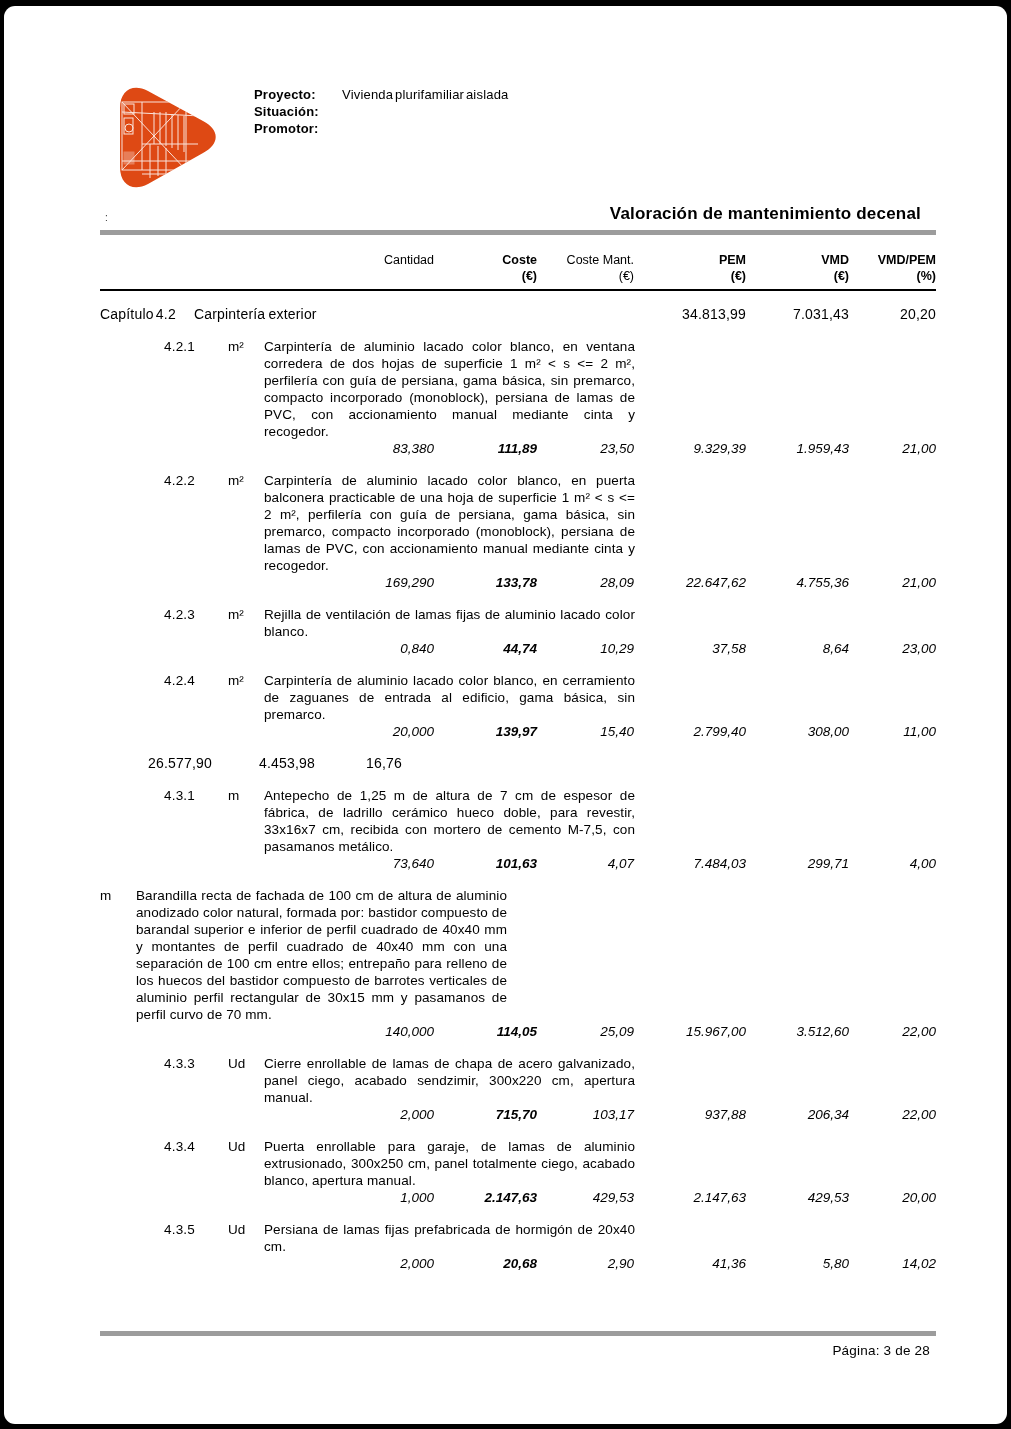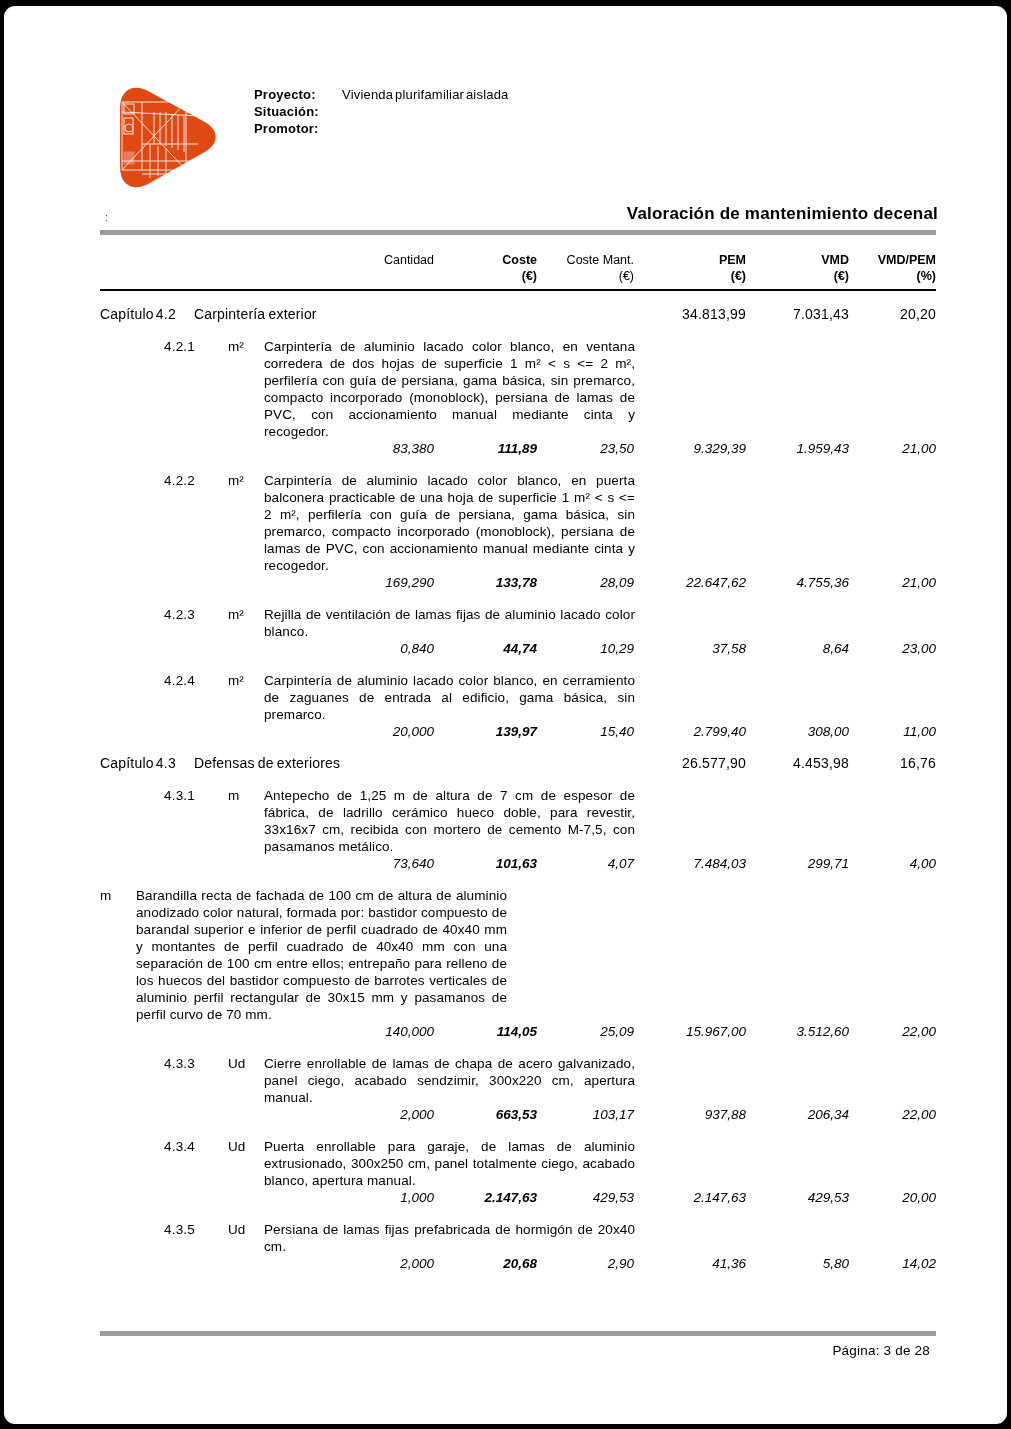--- a/index.html
+++ b/index.html
@@ -15,21 +15,21 @@
   }
   
   .logo { position:absolute; left:98px; top:76px; width:118px; height:110px; }
   .project { position:absolute; left:250px; top:80px; font-size:13px; }
   .project .prow { display:flex; line-height:17px; }
   .project .plbl { font-weight:bold; width:88px; letter-spacing:0.2px; }
   .project .pval { word-spacing:-2px; letter-spacing:0.2px; }
 
   .colon-mark { position:absolute; left:101px; top:206px; font-size:10px; color:#333; }
   .doc-title {
-    position:absolute; right:69px; top:198px;
+    position:absolute; right:86px; top:198px;
     font-size:17px; font-weight:bold; letter-spacing:0.2px;
   }
   .bar { position:absolute; left:96px; width:836px; height:5px; background:#9c9c9c; }
   .bar-top { top:224px; }
   .bar-bottom { top:1325px; }
 
   
   .vtable { position:absolute; left:96px; top:246px; width:836px; }
   .flexrow { display:flex; }
   .cell { text-align:right; }
@@ -190,24 +190,20 @@
           <div class="item-values flexrow">
             <div class="cell c1">20,000</div>
             <div class="cell c2">139,97</div>
             <div class="cell c3">15,40</div>
             <div class="cell c4">2.799,40</div>
             <div class="cell c5">308,00</div>
             <div class="cell c6">11,00</div>
           </div>
         </div>
         <div class="row-chapter flexrow">
-          <div class="ch-title">
-            <span class="ch-label">Capítulo 4.3</span>
-            <span class="ch-name">Defensas de exteriores</span>
-          </div>
           <div class="cell c4">26.577,90</div>
           <div class="cell c5">4.453,98</div>
           <div class="cell c6">16,76</div>
         </div>
         <div class="row-item">
           <div class="item-head">
             <span class="item-code">4.3.1</span>
             <span class="item-unit">m</span>
             <div class="item-desc">Antepecho de 1,25 m de altura de 7 cm de espesor de fábrica, de ladrillo cerámico hueco doble, para revestir, 33x16x7 cm, recibida con mortero de cemento M-7,5, con pasamanos metálico.</div>
           </div>
@@ -235,21 +231,21 @@
           </div>
         </div>
         <div class="row-item">
           <div class="item-head">
             <span class="item-code">4.3.3</span>
             <span class="item-unit">Ud</span>
             <div class="item-desc">Cierre enrollable de lamas de chapa de acero galvanizado, panel ciego, acabado sendzimir, 300x220 cm, apertura manual.</div>
           </div>
           <div class="item-values flexrow">
             <div class="cell c1">2,000</div>
-            <div class="cell c2">663,53</div>
+            <div class="cell c2">715,70</div>
             <div class="cell c3">103,17</div>
             <div class="cell c4">937,88</div>
             <div class="cell c5">206,34</div>
             <div class="cell c6">22,00</div>
           </div>
         </div>
         <div class="row-item">
           <div class="item-head">
             <span class="item-code">4.3.4</span>
             <span class="item-unit">Ud</span>

